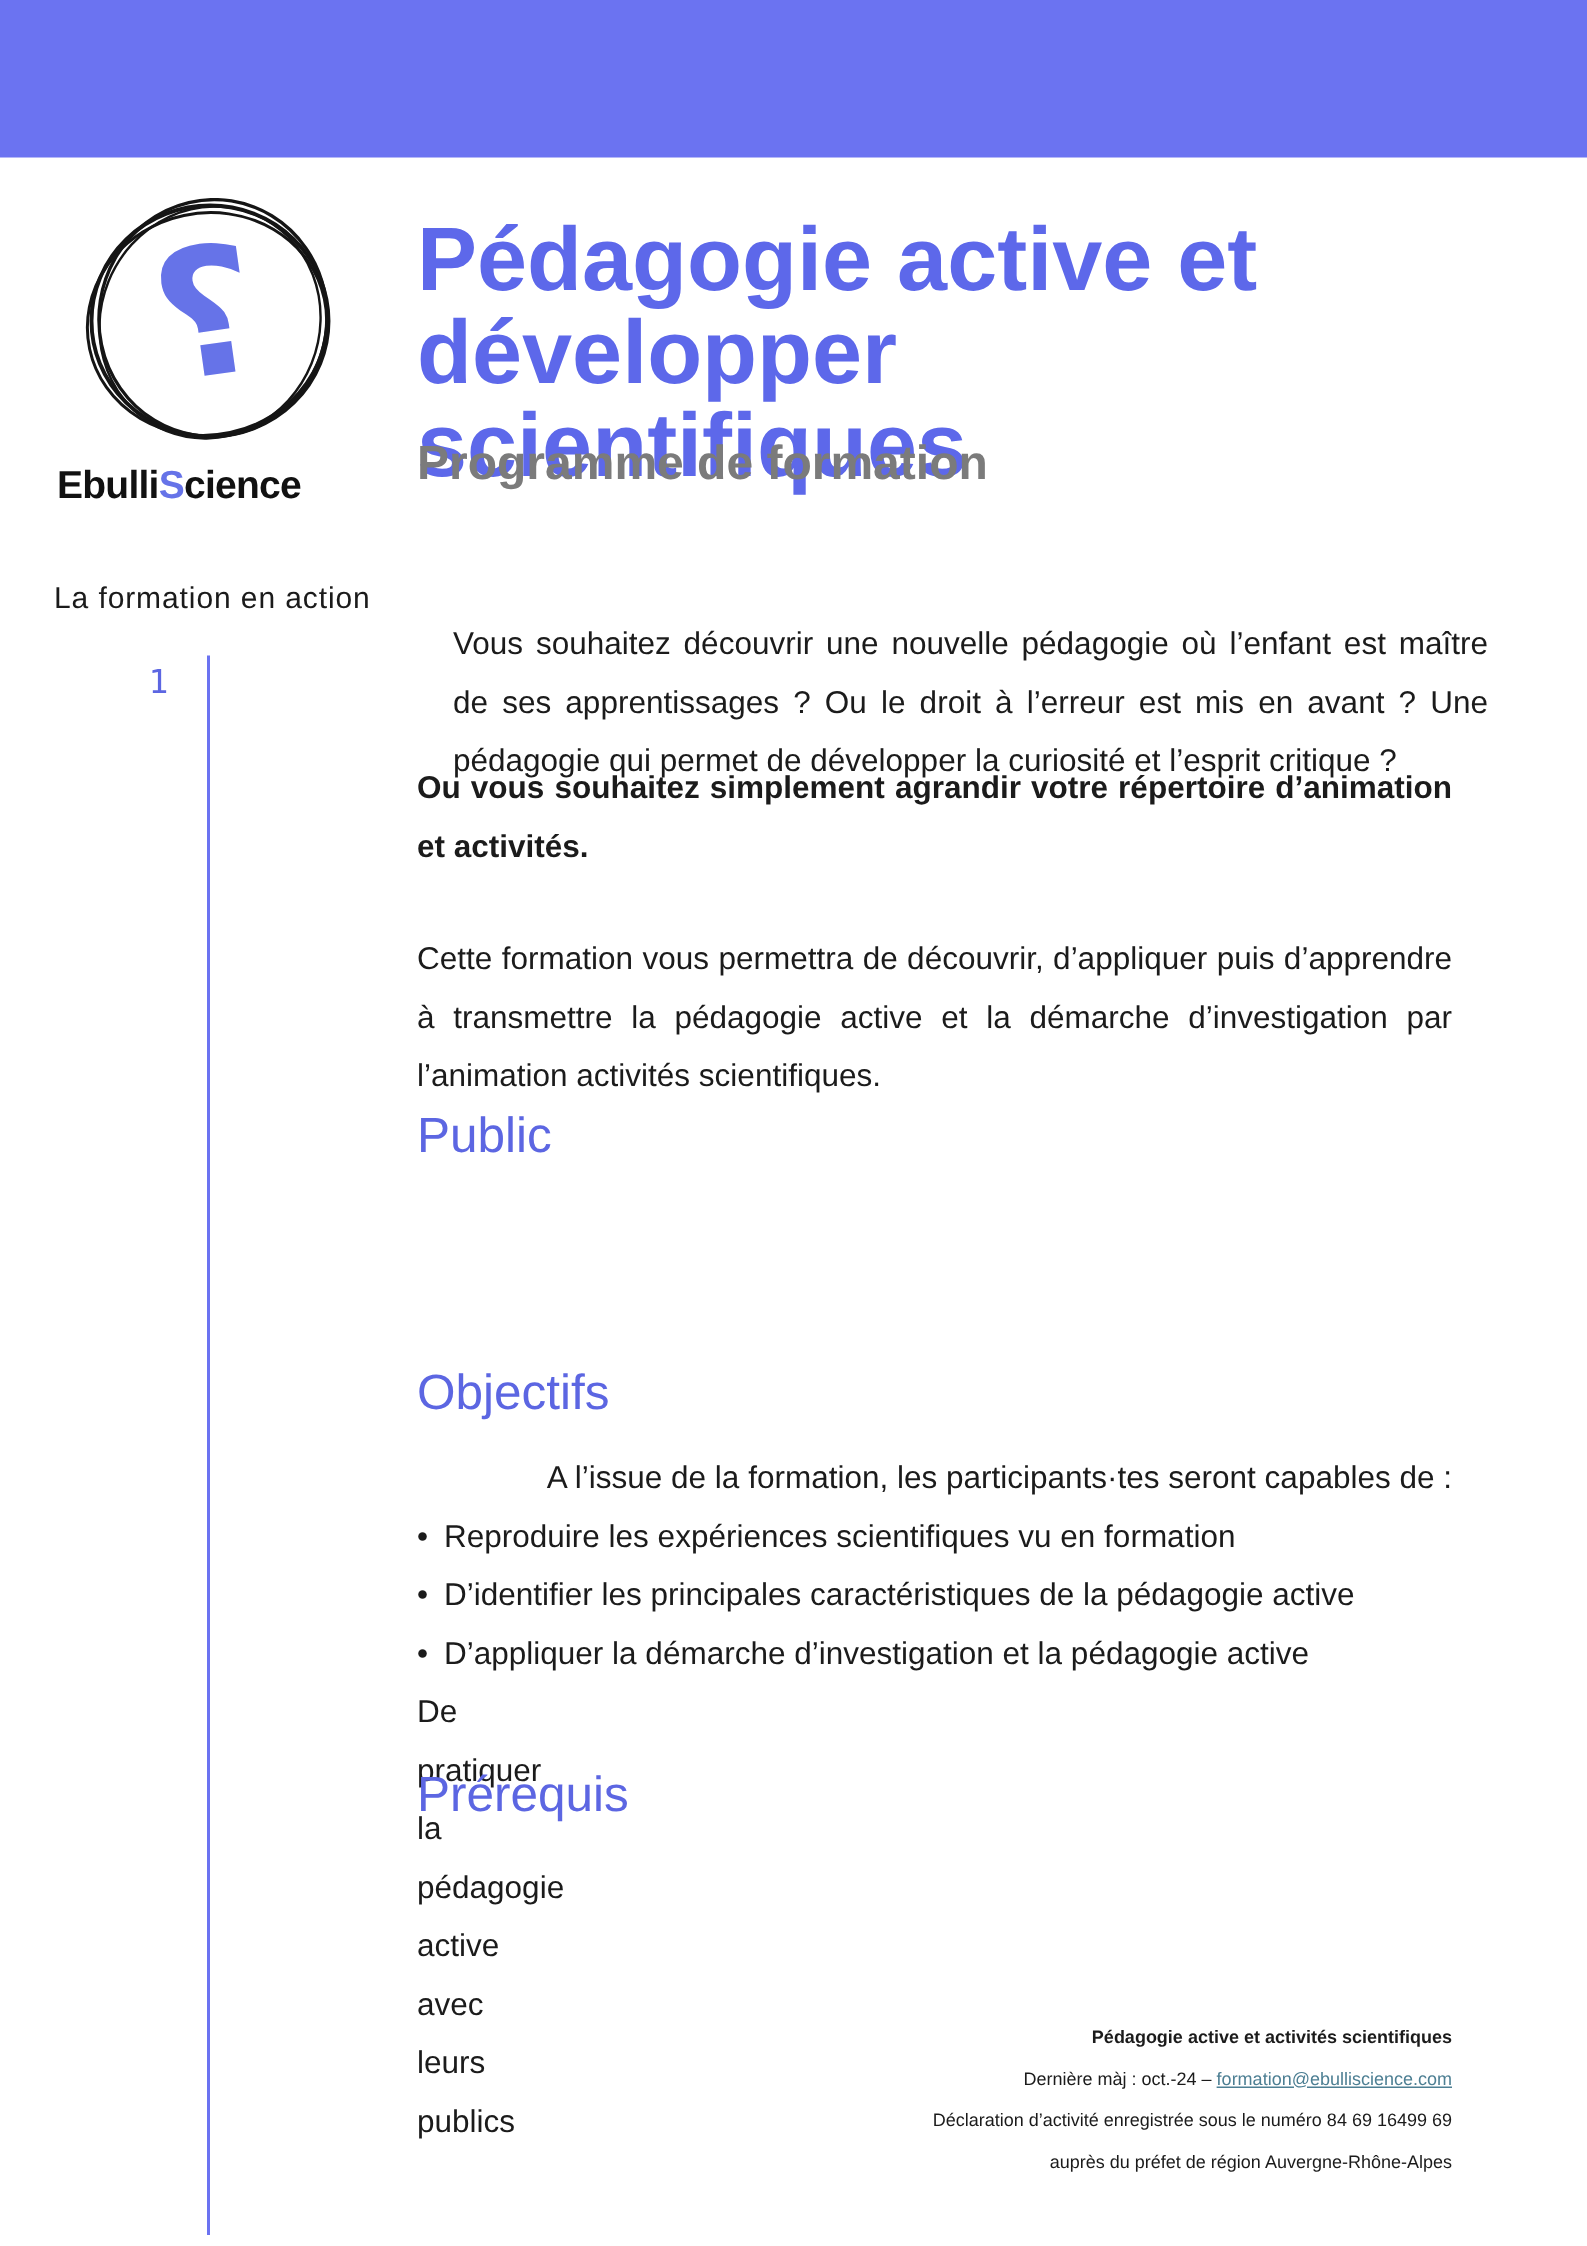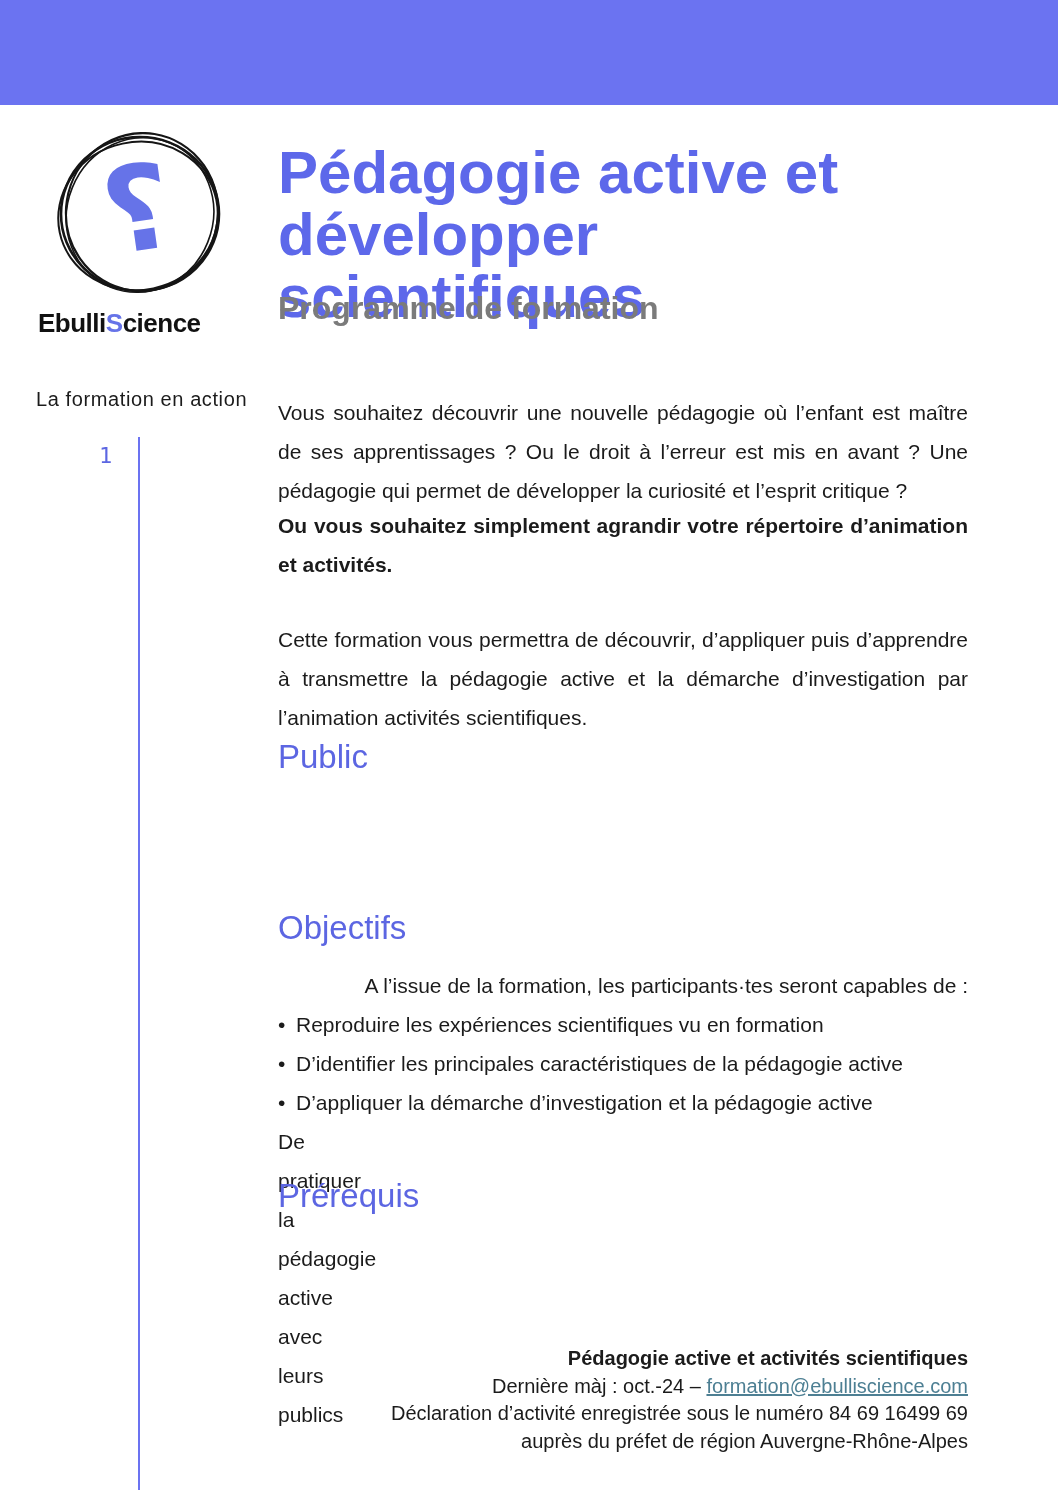--- a/index.html
+++ b/index.html
@@ -24,30 +24,30 @@
   }
   .body-text{
     position:absolute;left:278px;width:690px;margin:0;
     font-size:21px;line-height:39px;color:#1b1b1b;
   }
   .just{text-align:justify;}
   .heading{
     position:absolute;left:278px;width:690px;margin:0;
     font-size:33px;line-height:40px;font-weight:normal;color:var(--heading,#5c66e2);
   }
-  #p1{top:393px;} #p2{top:506px;font-weight:bold;} #p3{top:620px;}
+  #p1{top:410px;margin-left:24px;} #p2{top:506px;font-weight:bold;} #p3{top:620px;}
   #h-public{top:737px;} #public-body{top:795px;}
   #h-objectifs{top:908px;} #objectifs-intro{top:966px;text-align:right;}
   #objectifs-list{top:1005px;list-style:none;padding:0;}
   #objectifs-list li{margin:0;line-height:39px;}
   #objectifs-list .marker{display:inline-block;width:18px;}
   #h-prerequis{top:1176px;} #prerequis-body{top:1234px;}
   .footer{
     position:absolute;right:90px;top:1345px;width:720px;
-    text-align:right;font-size:20px;line-height:27.5px;color:#1b1b1b;
+    text-align:right;font-size:12px;line-height:27.5px;color:#1b1b1b;
   }
   .footer .ftitle{font-weight:bold;}
   .footer a{color:var(--link,#4d7f93);text-decoration:underline;cursor:pointer;}
 </style>
 </head>
 <body>
 
 <div class="page">
 
   <div class="banner"></div>

